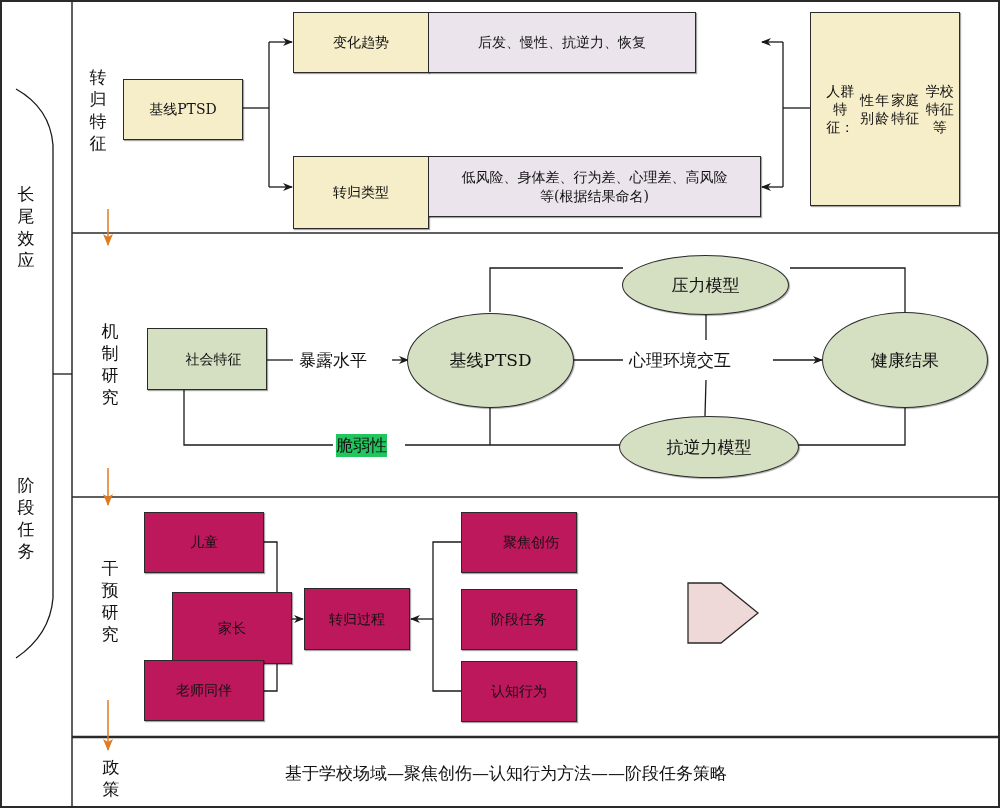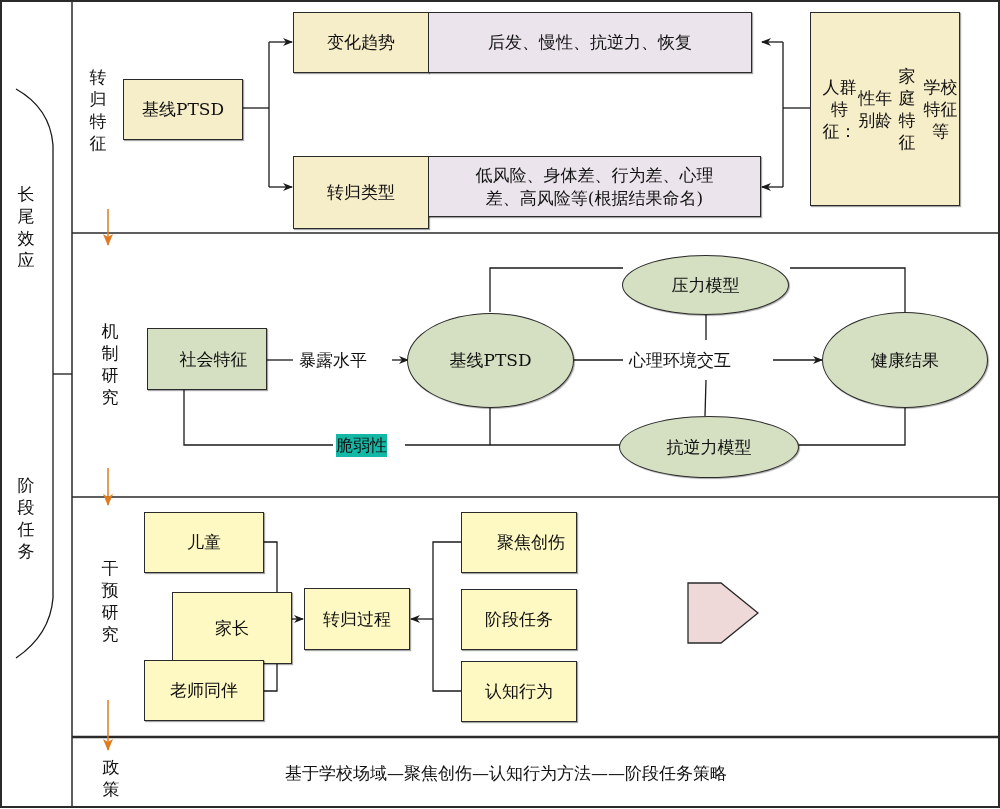--- a/index.html
+++ b/index.html
@@ -1,25 +1,25 @@
 <!DOCTYPE html>
 <html><head>
 <meta charset="utf-8">
 <style>
   html, body { margin:0; padding:0; background:#ffffff; }
   body { width:1000px; height:809px; position:relative; overflow:hidden;
          font-family:"DejaVu Serif", "Liberation Serif", serif; color:#111; }
   #canvas { position:absolute; left:0; top:0; width:1000px; height:809px; }
   .box { position:absolute; box-sizing:border-box; border:1.5px solid #2a2a2a;
          display:flex; align-items:center; justify-content:center; text-align:center;
-         font-size:17px; line-height:1.3; box-shadow:1px 1px 1px rgba(0,0,0,0.35); }
+         font-size:14px; line-height:1.3; box-shadow:1px 1px 1px rgba(0,0,0,0.35); }
   .yellow { background:#f6edc9; }
   .lilac { background:#ebe4ec; }
   .green { background:#d5dfc2;padding-left:13px; }
-  .pink { background:#fef9c3; }
+  .pink { background:#be185d; }
   .vlabel { position:absolute; font-size:17px; line-height:22px; width:20px; text-align:center; white-space:pre-line; }
   .txt { position:absolute; font-size:17px; white-space:nowrap; }
   .ellipse { position:absolute; box-sizing:border-box; border:1.5px solid #2a2a2a; border-radius:50%;
              background:#d5dfc2; display:flex; align-items:center; justify-content:center; font-size:17px;
              box-shadow:1px 1px 1px rgba(0,0,0,0.35); }
   svg.lines { position:absolute; left:0; top:0; width:1000px; height:809px; pointer-events:none; }
 </style>
 </head>
 <body>
 
@@ -91,21 +91,21 @@
   <div class="vlabel" style="left:88px; top:66px;">转
 归
 特
 征</div>
   <div class="box yellow" style="left:123px; top:79px; width:120px; height:61px;">
     <span>基线PTSD</span>
   </div>
   <div class="box yellow" style="left:293px; top:12px; width:136px; height:61px;">
     <span>变化趋势</span>
   </div>
-  <div class="box lilac" style="left:428px; top:12px; width:324px; height:61px;">
+  <div class="box lilac" style="left:428px; top:12px; width:268px; height:61px;">
     <span>后发、慢性、抗逆力、恢复</span>
   </div>
   <div class="box yellow" style="left:293px; top:156px; width:136px; height:73px;">
     <span>转归类型</span>
   </div>
   <div class="box lilac" style="left:428px; top:156px; width:333px; height:61px; padding:16px 30px;">
     <span>低风险、身体差、行为差、心理差、高风险等(根据结果命名)</span>
   </div>
   <div class="box yellow" style="left:810px; top:12px; width:150px; height:194px; flex-direction:row;">
     <span style="margin-left:10px;">人群特征：</span>
@@ -129,21 +129,21 @@
   <div class="txt" style="left:629px; top:349px;">心理环境交互</div>
   <div class="ellipse" style="left:822px; top:312px; width:166px; height:96px;">
     <span>健康结果</span>
   </div>
   <div class="ellipse" style="left:622px; top:255px; width:167px; height:60px;">
     <span>压力模型</span>
   </div>
   <div class="ellipse" style="left:619px; top:416px; width:180px; height:62px;">
     <span>抗逆力模型</span>
   </div>
-  <div class="txt" style="left:336px; top:434px; background:#14b8a6;">脆弱性</div>
+  <div class="txt" style="left:336px; top:434px; background:#22c55e;">脆弱性</div>
 
   <div class="vlabel" style="left:100px; top:557px;">干
 预
 研
 究</div>
   <div class="box pink" style="left:144px; top:512px; width:120px; height:61px;">
     <span>儿童</span>
   </div>
   <div class="box pink" style="left:144px; top:592px; width:120px; height:72px;margin-left:28px;">
     <span>家长</span>

